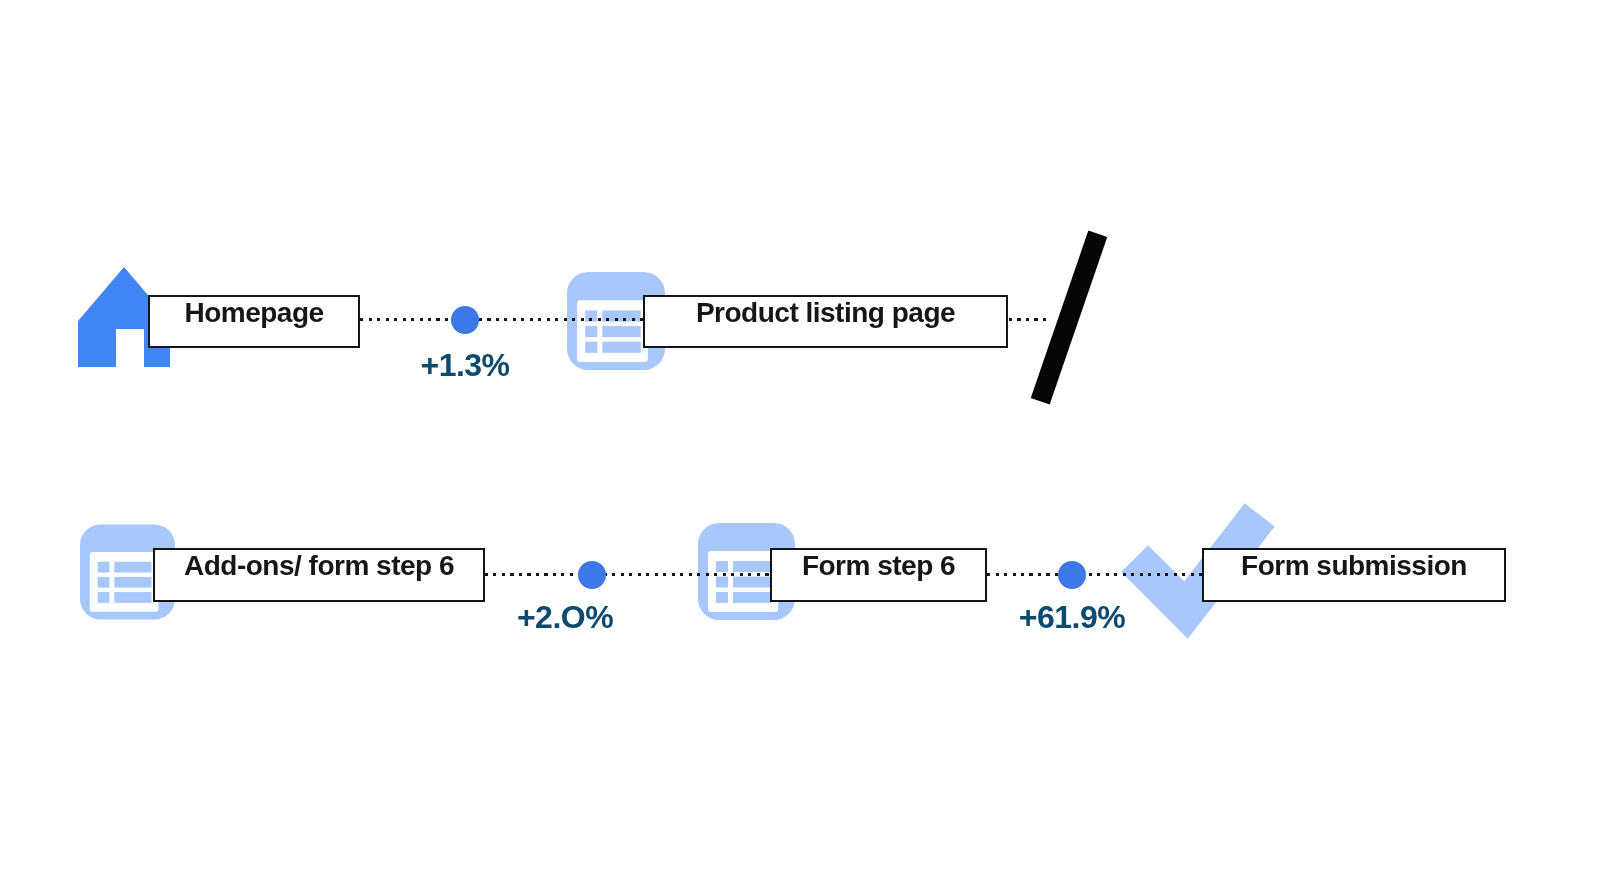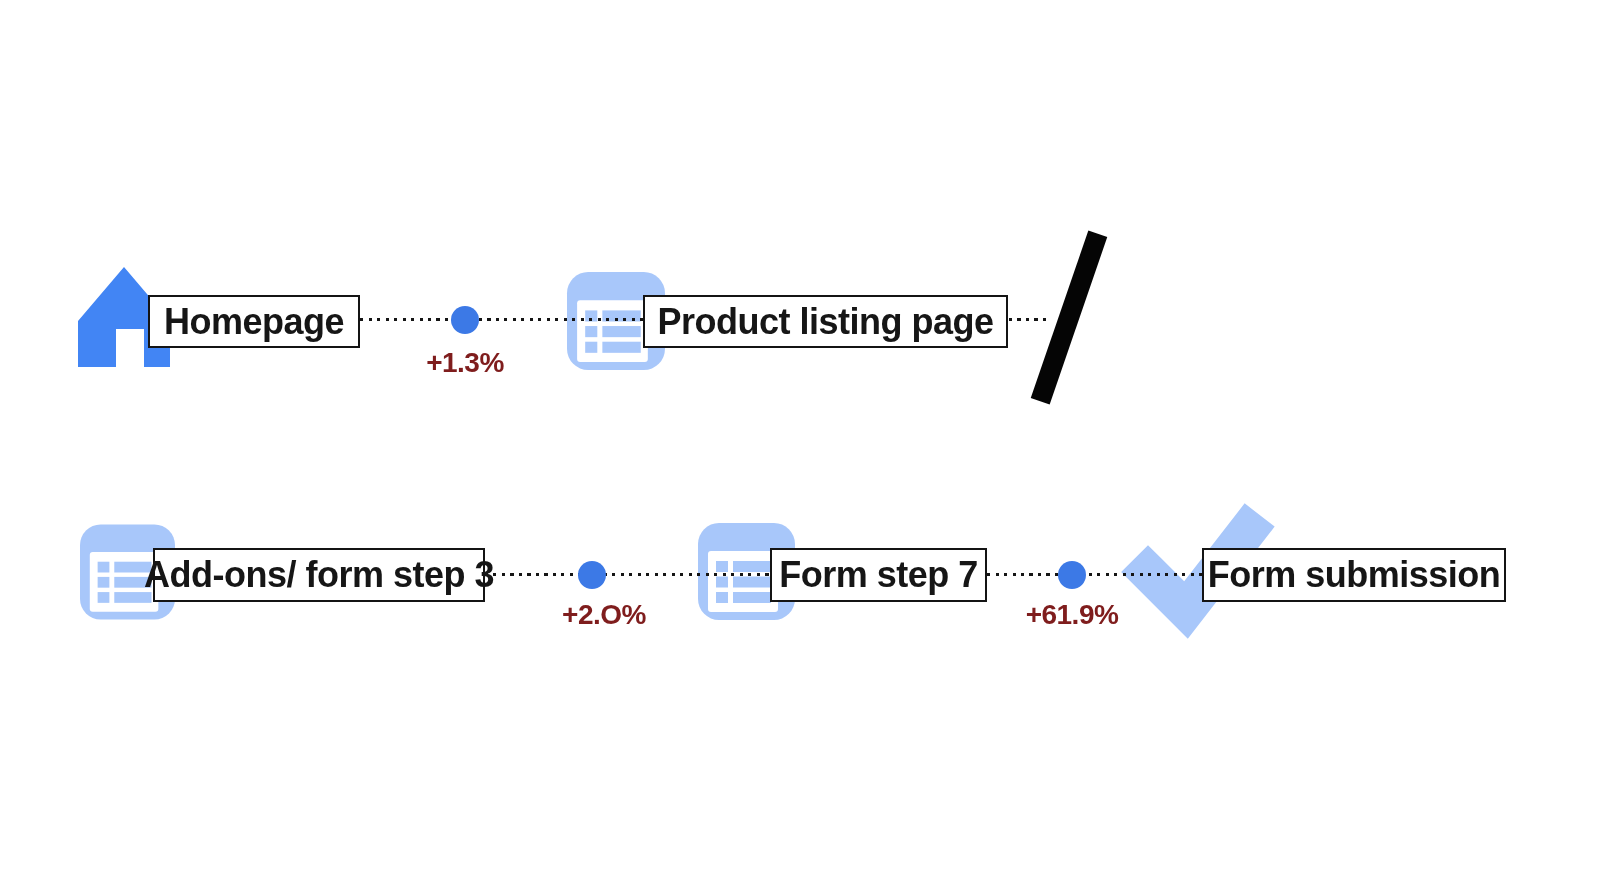--- a/index.html
+++ b/index.html
@@ -16,27 +16,27 @@
     position:absolute;z-index:2;height:3px;
     background-image:repeating-linear-gradient(to right,#151515 0 3px,transparent 3px 8.5px);
   }
   .linedot{
     position:absolute;z-index:3;width:28px;height:28px;border-radius:50%;
     background:#3C79E6;
   }
   .stepbox{
     position:absolute;z-index:4;box-sizing:border-box;
     background:#ffffff;border:2.5px solid #141414;
-    display:flex;align-items:center;justify-content:center;
-    font-weight:700;font-size:36px;letter-spacing:-0.5px;color:#161616;
+    display:flex;justify-content:center;
+    font-weight:700;font-size:28px;letter-spacing:-0.5px;color:#161616;
     white-space:nowrap;
   }
   .pct{
     position:absolute;z-index:4;transform:translateX(-50%);
-    font-weight:700;font-size:28px;letter-spacing:-0.5px;color:#7f1d1d;
+    font-weight:700;font-size:32px;letter-spacing:-0.5px;color:#0c4a6e;
     white-space:nowrap;
   }
   .slash{
     position:absolute;z-index:5;left:1059px;top:229px;width:20px;height:177px;
     background:#050505;transform:rotate(19deg);
   }
 </style>
 </head>
 <body>
 
@@ -90,46 +90,46 @@
           <rect x="35" y="38" width="38" height="11"></rect>
         <rect x="18" y="53.5" width="12" height="11"></rect>
           <rect x="35" y="53.5" width="38" height="11"></rect>
         <rect x="18" y="69" width="12" height="11"></rect>
           <rect x="35" y="69" width="38" height="11"></rect>
       </g>
     </svg>
   </div>
 
   <div class="stepbox" style="left:153px;top:548px;width:332px;height:54px;">
-    <span>Add-ons/ form step 3</span>
+    <span>Add-ons/ form step 6</span>
   </div>
 
   <div class="dotline" style="left:485px;top:573px;width:285px;"></div>
 
   <div class="linedot" style="left:578px;top:561px;"></div>
 
-  <div class="pct" style="left:604px;top:599px;">+2.O%</div>
+  <div class="pct" style="left:565px;top:599px;">+2.O%</div>
 
   <div class="icon" style="left:698px;top:523px;">
     <svg width="97" height="97" viewBox="0 0 97 97">
       <rect width="97" height="97" rx="21" fill="#A8C7FA"></rect>
       <rect x="10" y="28" width="70" height="61" rx="3" fill="#ffffff"></rect>
       <g fill="#A8C7FA">
         <rect x="18" y="38" width="12" height="11"></rect>
           <rect x="35" y="38" width="38" height="11"></rect>
         <rect x="18" y="53.5" width="12" height="11"></rect>
           <rect x="35" y="53.5" width="38" height="11"></rect>
         <rect x="18" y="69" width="12" height="11"></rect>
           <rect x="35" y="69" width="38" height="11"></rect>
       </g>
     </svg>
   </div>
 
   <div class="stepbox" style="left:770px;top:548px;width:217px;height:54px;">
-    <span>Form step 7</span>
+    <span>Form step 6</span>
   </div>
 
   <div class="dotline" style="left:987px;top:573px;width:218px;"></div>
 
   <div class="linedot" style="left:1058px;top:561px;"></div>
 
   <div class="pct" style="left:1072px;top:599px;">+61.9%</div>
 
   <div class="icon" style="left:1128px;top:508px;">
     <svg width="132" height="122" viewBox="0 0 132 122">

